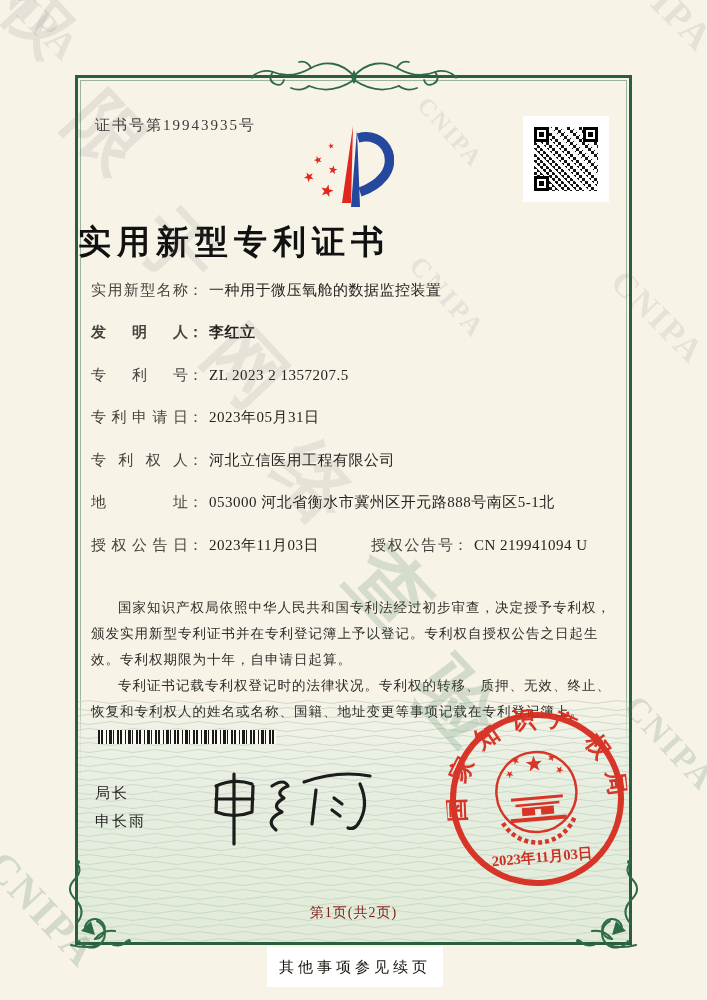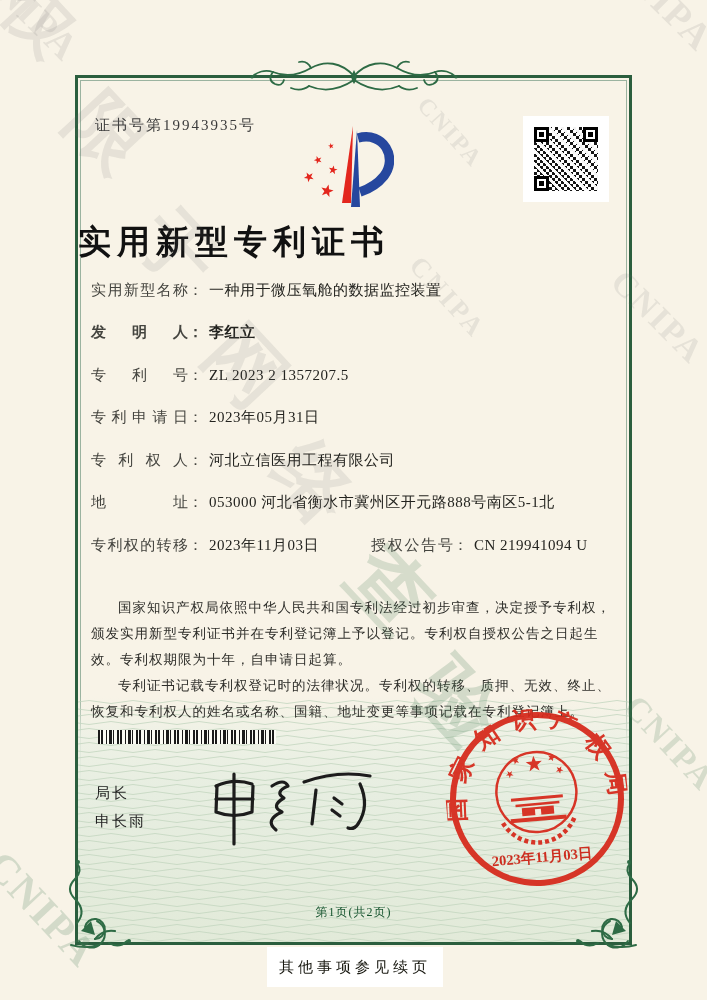--- a/index.html
+++ b/index.html
@@ -60,21 +60,21 @@
 
   .signer{position:absolute;left:17px;top:706px;font-size:15px;color:#1f1f1f;
           font-family:Liberation Sans, sans-serif;letter-spacing:2px;}
   .signer div{margin-bottom:9px;}
   .signature{position:absolute;left:114px;top:664px;width:205px;height:108px;}
 
   .seal{position:absolute;left:368px;top:630px;width:182px;height:182px;
         opacity:.93;transform:rotate(-5deg);}
 
   .page-num{position:absolute;left:0;right:0;top:826px;text-align:center;
-            font-size:12px;letter-spacing:1px;color:#14532d;}
+            font-size:14px;letter-spacing:1px;color:#7f1d1d;}
 
   .top-orn{position:absolute;left:50%;top:-28px;transform:translateX(-50%);width:210px;height:50px;}
   .corner{position:absolute;width:100px;height:98px;}
   .c-left{left:-27px;top:775px;}
   .c-right{right:-27px;top:775px;transform:scaleX(-1);}
 
   .footer-note{position:absolute;left:267px;top:947px;width:176px;height:40px;background:#fff;
                z-index:2;text-align:center;line-height:40px;font-size:15px;letter-spacing:4px;color:#17170f;}
 </style>
 </head>
@@ -233,21 +233,21 @@
       <div class="frow r3">
         <span class="flabel">专利申请日</span><span class="fcolon">：</span><span class="fvalue">2023年05月31日</span>
       </div>
       <div class="frow r4">
         <span class="flabel">专利权人</span><span class="fcolon">：</span><span class="fvalue">河北立信医用工程有限公司</span>
       </div>
       <div class="frow r5">
         <span class="flabel">地址</span><span class="fcolon">：</span><span class="fvalue">053000 河北省衡水市冀州区开元路888号南区5-1北</span>
       </div>
       <div class="frow r6">
-        <span class="flabel">专利权的转移</span><span class="fcolon">：</span><span class="fvalue">2023年11月03日</span>
+        <span class="flabel">授权公告日</span><span class="fcolon">：</span><span class="fvalue">2023年11月03日</span>
         <span class="pair2">
           <span class="flabel short">授权公告号</span><span class="fcolon">：</span><span class="fvalue">CN 219941094 U</span>
         </span>
       </div>
     </div>
 
     <div class="legal">
       <p>国家知识产权局依照中华人民共和国专利法经过初步审查，决定授予专利权，颁发实用新型专利证书并在专利登记簿上予以登记。专利权自授权公告之日起生效。专利权期限为十年，自申请日起算。</p>
       <p>专利证书记载专利权登记时的法律状况。专利权的转移、质押、无效、终止、恢复和专利权人的姓名或名称、国籍、地址变更等事项记载在专利登记簿上。</p>
     </div>

